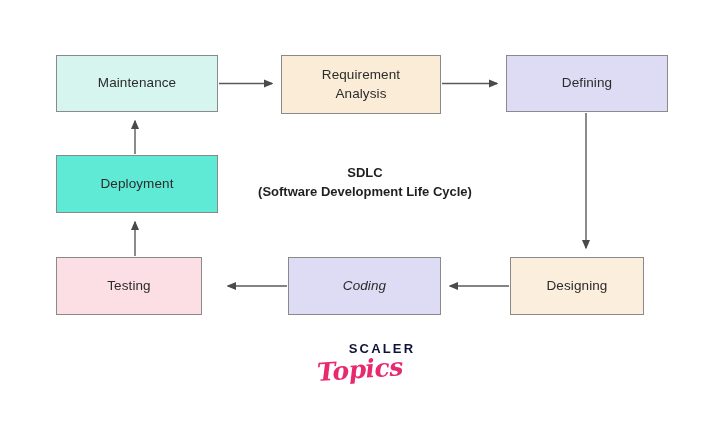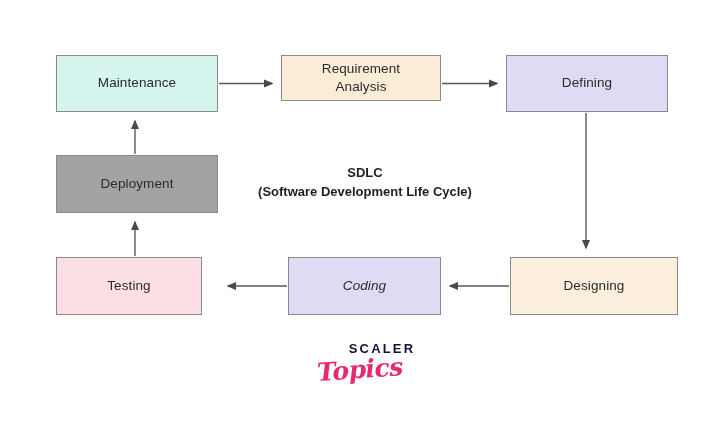--- a/index.html
+++ b/index.html
@@ -36,26 +36,26 @@
     letter-spacing: 0.1px;
     font-family: "Liberation Sans", sans-serif;
   }
   .node .node-label {
     display: block;
     white-space: pre-line;
     padding: 0 6px;
   }
 
   #node-maintenance { left: 56px;  top: 55px;  width: 162px; height: 57px; background: #d7f5ef; }
-  #node-requirement { left: 281px; top: 55px;  width: 160px; height: 46px; background: #fbecd8; }
+  #node-requirement { left: 281px; top: 55px;  width: 160px; height: 59px; background: #fbecd8; }
   #node-defining    { left: 506px; top: 55px;  width: 162px; height: 57px; background: #dedcf4; }
   #node-deployment  { left: 56px;  top: 155px; width: 162px; height: 58px; background: #fbeedd; }
   #node-testing     { left: 56px;  top: 257px; width: 146px; height: 58px; background: #fbdfe4; }
   #node-coding      { left: 288px; top: 257px; width: 153px; height: 58px; background: #dedcf4; }
-  #node-designing   { left: 510px; top: 257px; width: 168px; height: 58px; background: #fbeedd; }
+  #node-designing   { left: 510px; top: 257px; width: 134px; height: 58px; background: #fbeedd; }
 
   
   #sdlc-title {
     position: absolute;
     left: 225px;
     top: 164px;
     width: 280px;
     text-align: center;
     color: #1f1f1f;
     font-weight: bold;
@@ -139,21 +139,21 @@
 
   <div class="node" id="node-requirement" style="background: rgb(251, 236, 216);">
     <span class="node-label">Requirement
 Analysis</span>
   </div>
 
   <div class="node" id="node-defining" style="background: rgb(222, 220, 244);">
     <span class="node-label">Defining</span>
   </div>
 
-  <div class="node" id="node-deployment" style="background: #a3a3a3;">
+  <div class="node" id="node-deployment" style="background: #5eead4;">
     <span class="node-label">Deployment</span>
   </div>
 
   <div class="node" id="node-testing" style="background: rgb(251, 223, 228);">
     <span class="node-label">Testing</span>
   </div>
 
   <div class="node" id="node-coding" style="background: rgb(222, 220, 244); font-style: italic;">
     <span class="node-label">Coding</span>
   </div>

